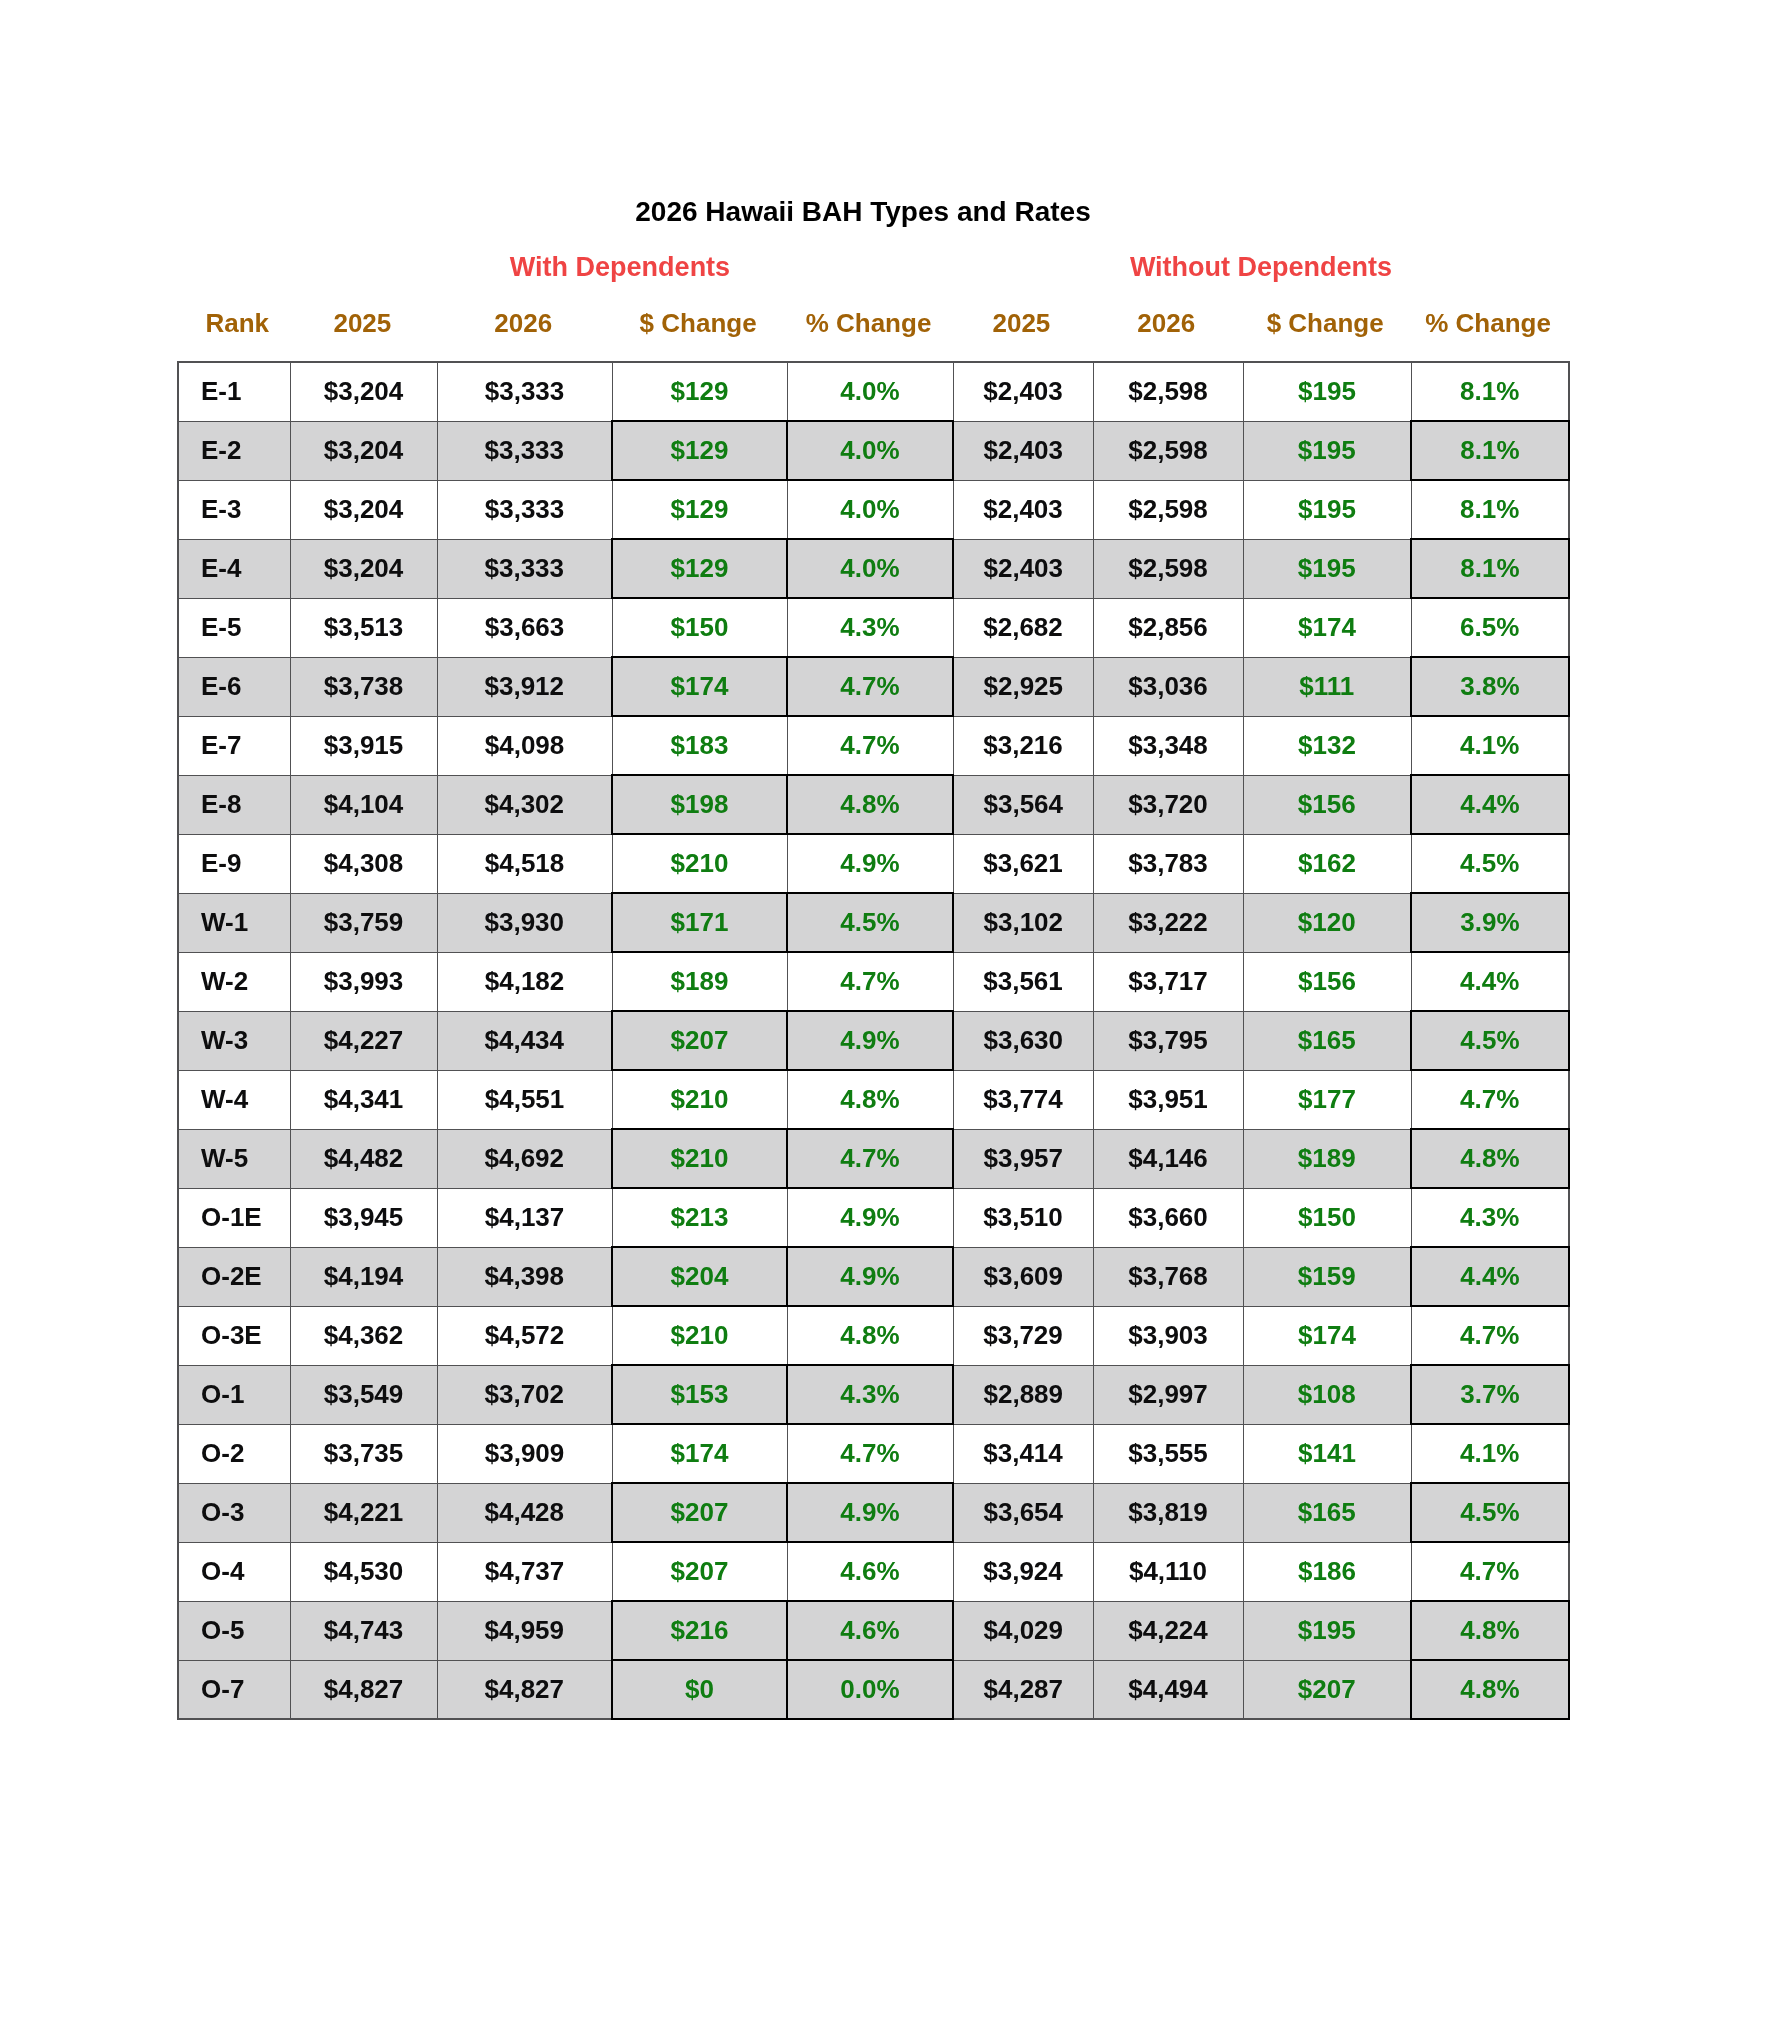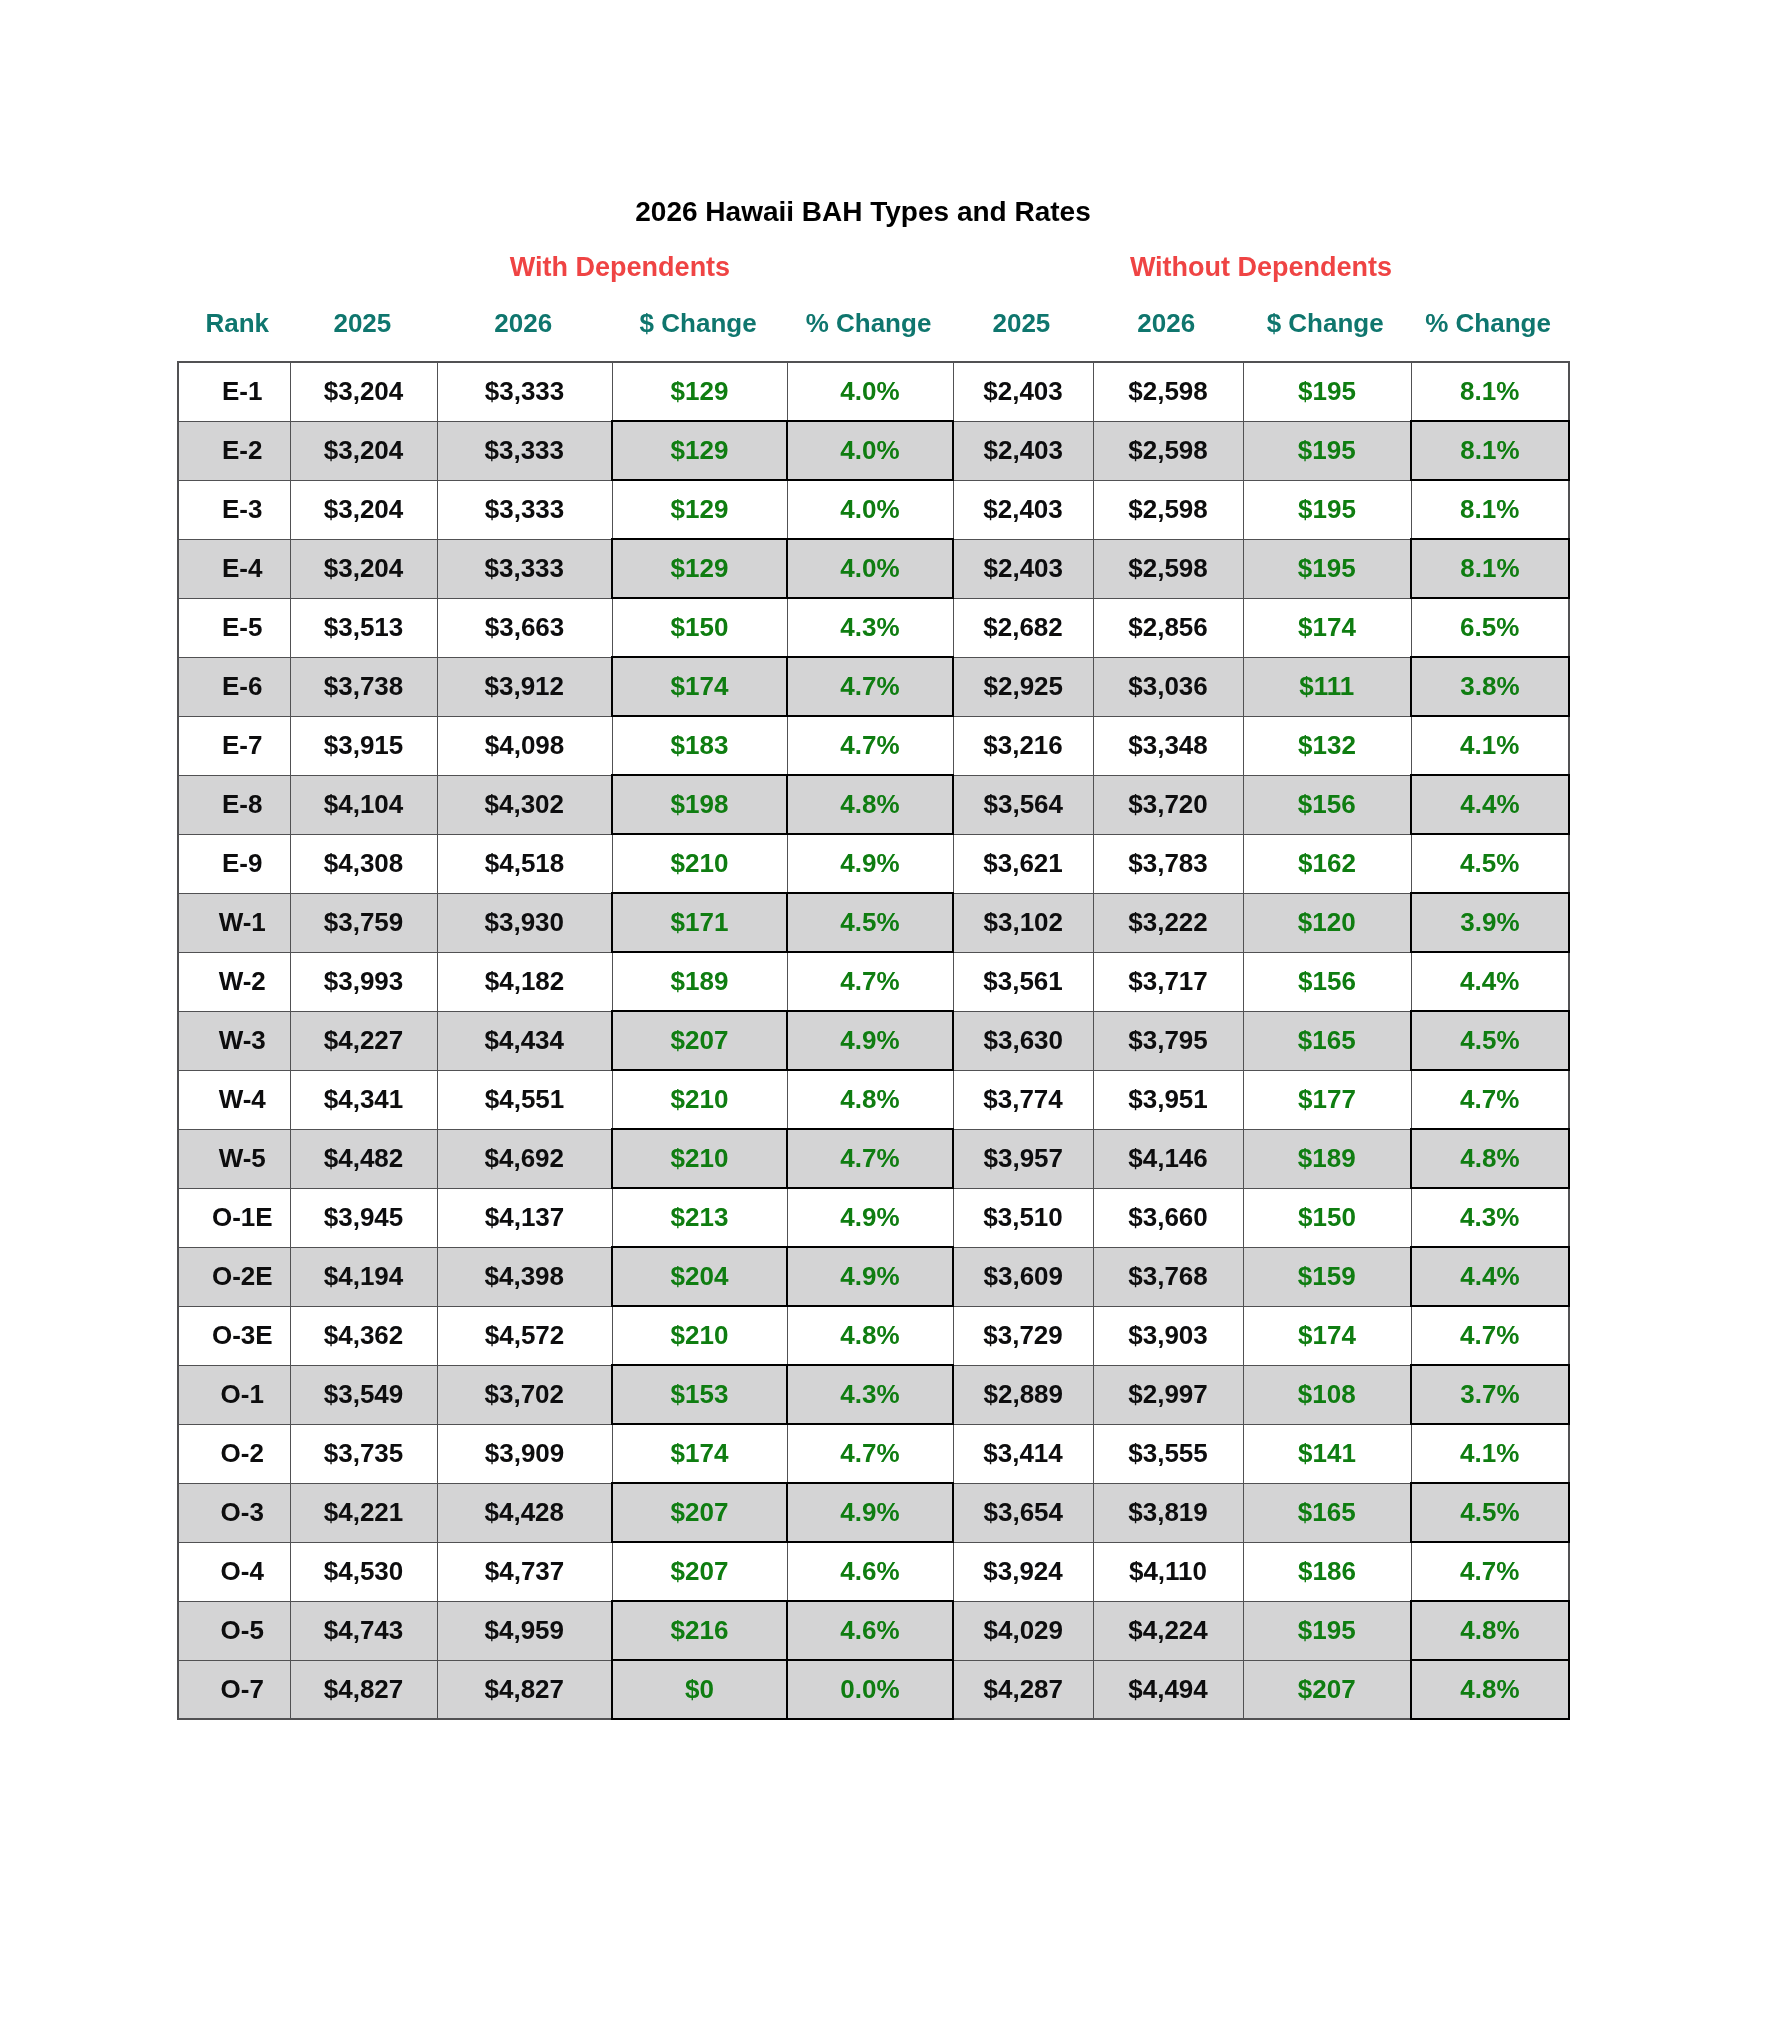--- a/index.html
+++ b/index.html
@@ -17,42 +17,42 @@
   }
   .group-header {
     position: absolute; top: 252px; transform: translateX(-50%);
     font-size: 27px; font-weight: bold; color: #ef4444; white-space: nowrap;
   }
   .gh-with { left: 620px; }
   .gh-without { left: 1261px; }
 
   .col-headers {
     position: absolute; top: 308px; left: 177px; width: 1390px;
-    display: flex; font-size: 26px; font-weight: bold; color: #0f766e;
+    display: flex; font-size: 26px; font-weight: bold; color: #a16207;
   }
   .col-headers span { box-sizing: border-box; text-align: center; white-space: nowrap; }
   .ch0 { width: 112px; text-align: left; padding-left: 8.6px; }
   .ch1 { width: 147px; } .ch2 { width: 175px; } .ch3 { width: 175px; }
   .ch4 { width: 166px; } .ch5 { width: 140px; } .ch6 { width: 150px; }
   .ch7 { width: 168px; } .ch8 { width: 158px; }
 
   table.bah-table {
     position: absolute; top: 361px; left: 177px; width: 1390px;
     border-collapse: collapse; table-layout: fixed;
     border: 2.5px solid #515153;
   }
   .bah-table tr { height: 59px; }
   .bah-table td {
     border: 1.2px solid #515153;
     padding: 0;
     font-size: 26px; font-weight: bold; color: #0d0d0e;
     text-align: center; white-space: nowrap;
     background: #ffffff;
   }
-  .bah-table td.rank { text-align: center; padding-left: 16px; }
+  .bah-table td.rank { text-align: left; padding-left: 22px; }
   .bah-table td.green { color: #0f7d11; }
   .bah-table tr.striped td { background: #d4d4d5; }
   .bah-table tr.striped td.boxed { border: 2.5px solid #000000; }
 </style>
 </head>
 <body>
 
 <div class="page">
 
   <div class="title">2026 Hawaii BAH Types and Rates</div>

